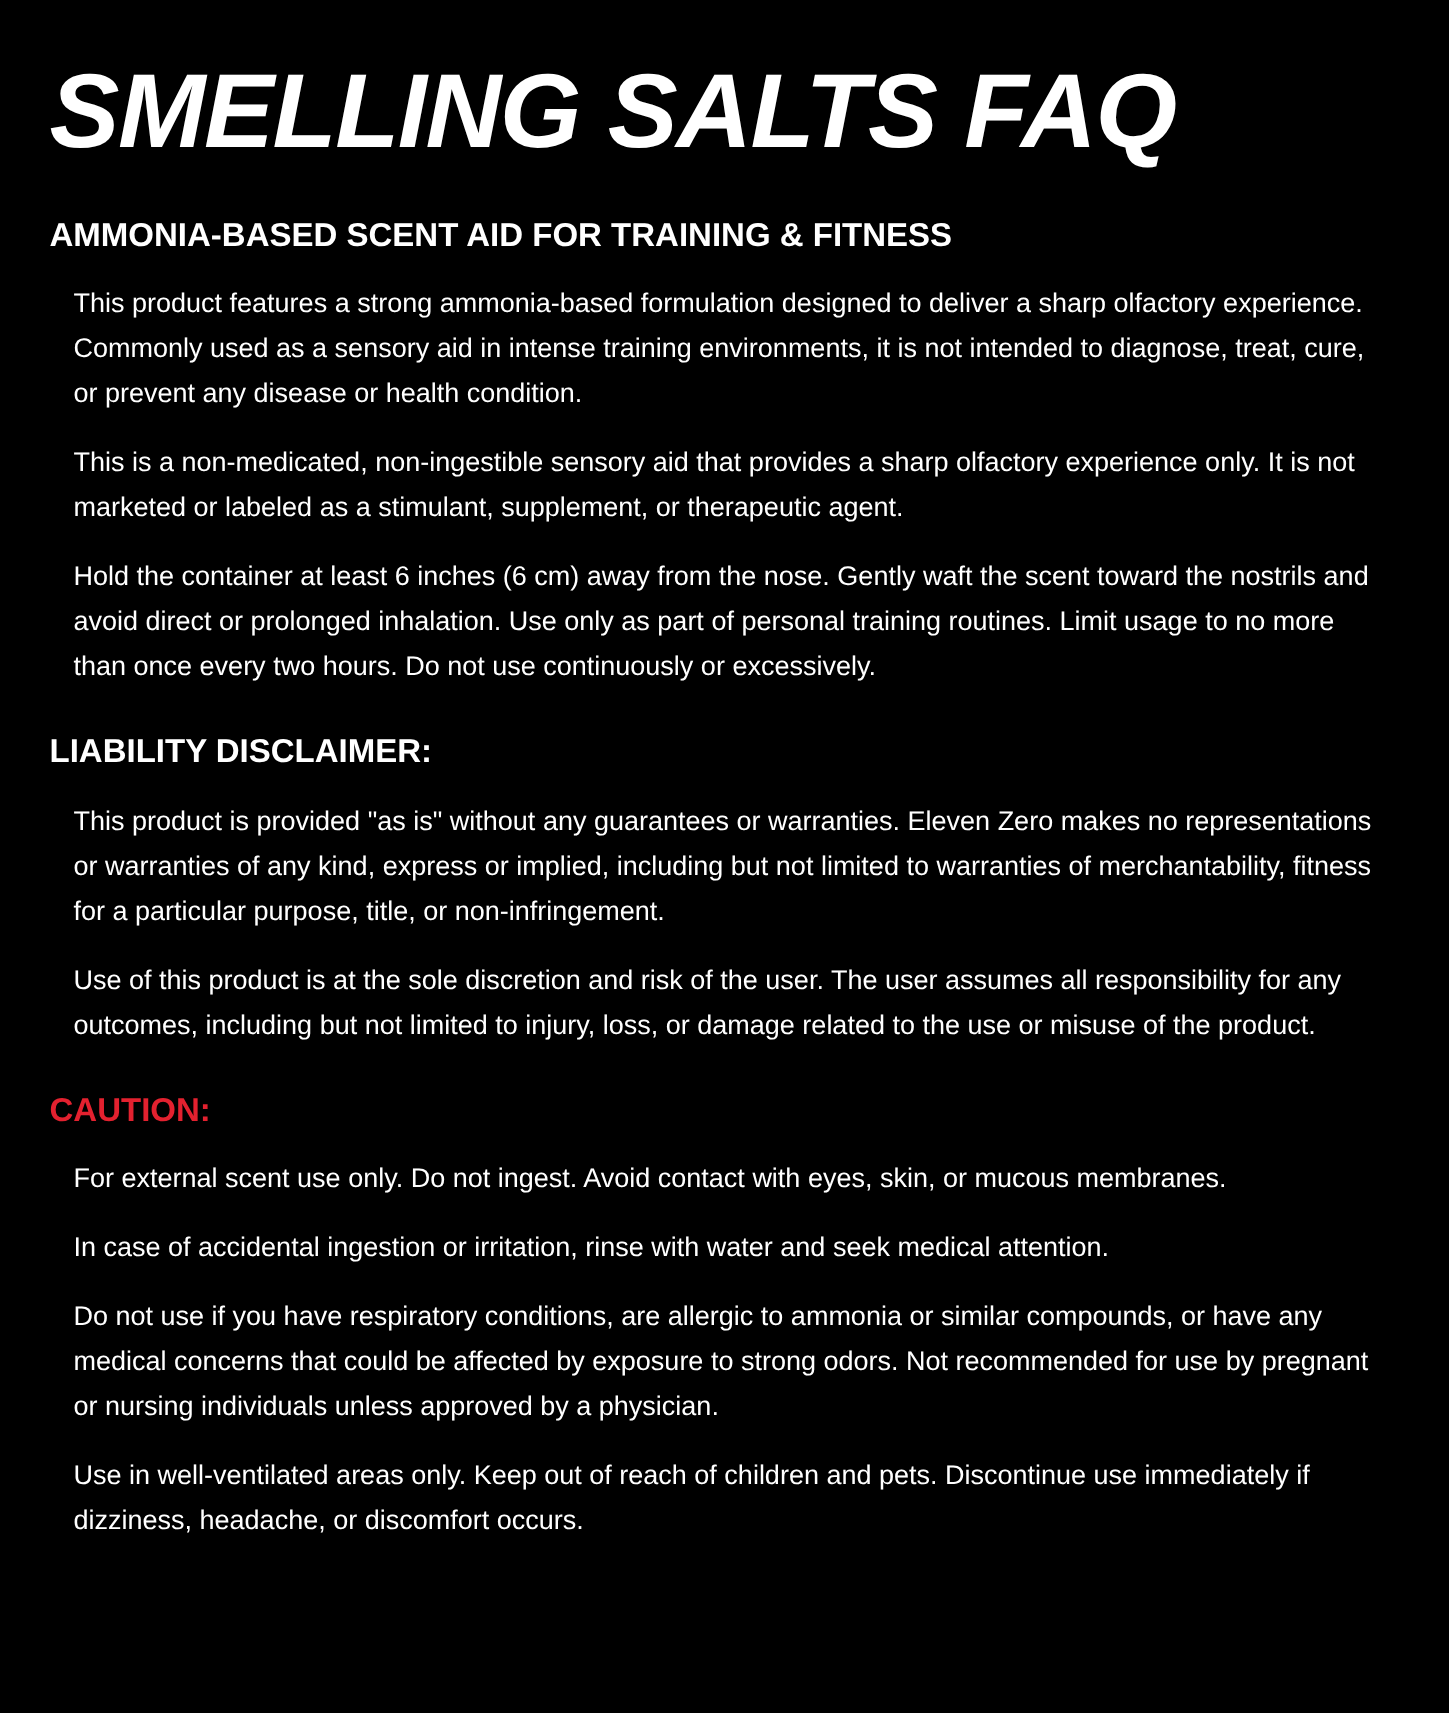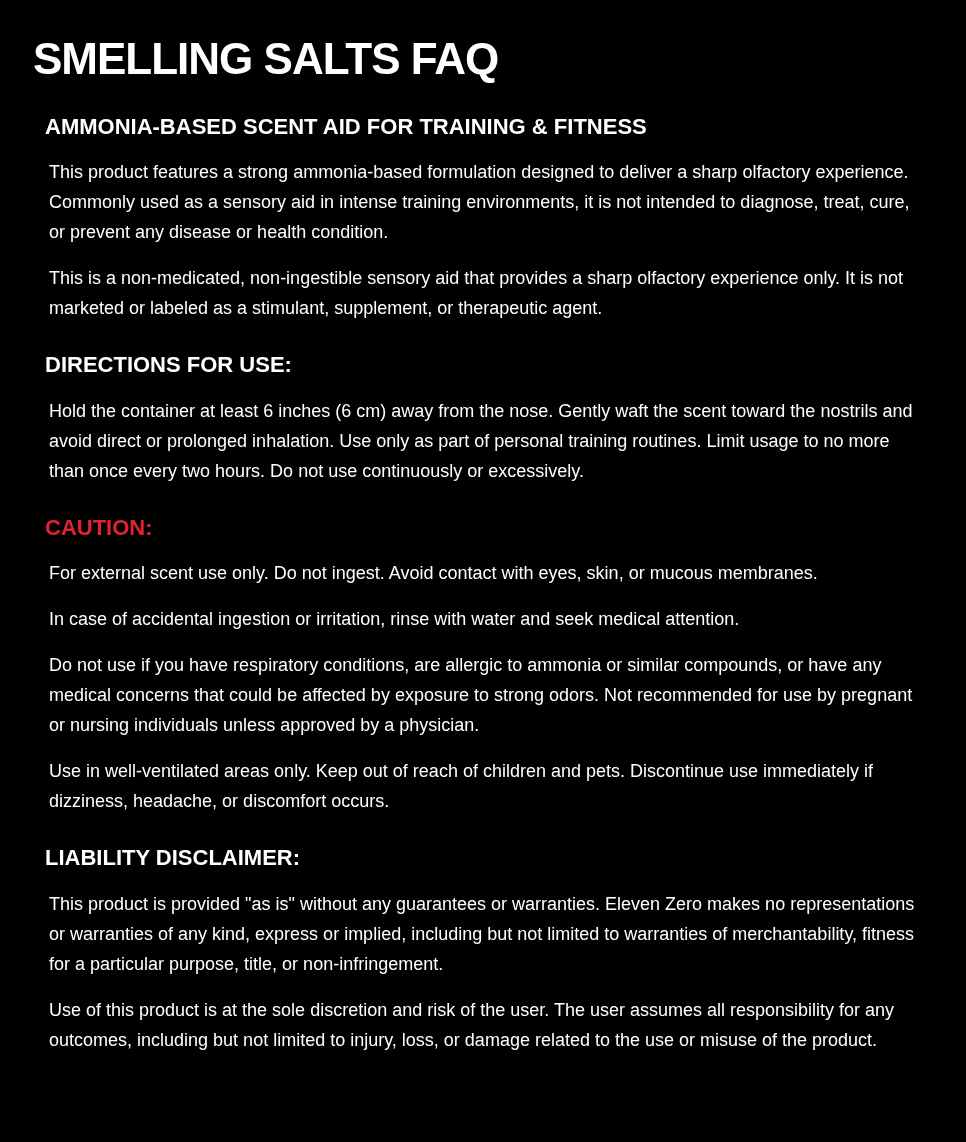--- a/index.html
+++ b/index.html
@@ -9,33 +9,34 @@
   }
   body {
     width: 966px;
     min-height: 1142px;
     box-sizing: border-box;
     font-family: "Liberation Sans", sans-serif;
     color: #ffffff;
     padding: 26px 32px 40px 33px;
   }
   .page-title {
-    font-size: 44px;
+    font-size: 70px;
     font-weight: 700;
     letter-spacing: -1px;
     line-height: 1.15;
     margin: 8px 0 24px 0;
     color: #ffffff;
+    font-style: italic;
   }
   .section-heading {
     font-size: 22px;
     font-weight: 700;
     letter-spacing: 0;
     line-height: 1.3;
-    margin: 28px 0 13px 12px;
+    margin: 28px 0 13px 0;
     color: #ffffff;
   }
   .section-heading.caution {
     color: #e3212f;
   }
   .body-text {
     font-size: 18px;
     line-height: 30px;
     font-weight: 400;
     margin: 16px;
@@ -65,31 +66,30 @@
   <h1 class="page-title">SMELLING SALTS FAQ</h1>
 
   <section>
     <h2 class="section-heading">AMMONIA-BASED SCENT AID FOR TRAINING &amp; FITNESS</h2>
     <p class="body-text">This product features a strong ammonia-based formulation designed to deliver a sharp olfactory experience. Commonly used as a sensory aid in intense training environments, it is not intended to diagnose, treat, cure, or prevent any disease or health condition.</p>
     <p class="body-text">This is a non-medicated, non-ingestible sensory aid that provides a sharp olfactory experience only. It is not marketed or labeled as a stimulant, supplement, or therapeutic agent.</p>
   </section>
 
 
   <section>
-    <h2 class="section-heading">DIRECTIONS FOR USE:</h2>
     <p class="body-text">Hold the container at least 6 inches (6 cm) away from the nose. Gently waft the scent toward the nostrils and avoid direct or prolonged inhalation. Use only as part of personal training routines. Limit usage to no more than once every two hours. Do not use continuously or excessively.</p>
+  </section>
+
+  <section>
+    <h2 class="section-heading">LIABILITY DISCLAIMER:</h2>
+    <p class="body-text">This product is provided "as is" without any guarantees or warranties. Eleven Zero makes no representations or warranties of any kind, express or implied, including but not limited to warranties of merchantability, fitness for a particular purpose, title, or non-infringement.</p>
+    <p class="body-text">Use of this product is at the sole discretion and risk of the user. The user assumes all responsibility for any outcomes, including but not limited to injury, loss, or damage related to the use or misuse of the product.</p>
   </section>
 
   <section>
     <h2 class="section-heading caution">CAUTION:</h2>
     <p class="body-text">For external scent use only. Do not ingest. Avoid contact with eyes, skin, or mucous membranes.</p>
     <p class="body-text">In case of accidental ingestion or irritation, rinse with water and seek medical attention.</p>
     <p class="body-text">Do not use if you have respiratory conditions, are allergic to ammonia or similar compounds, or have any medical concerns that could be affected by exposure to strong odors. Not recommended for use by pregnant or nursing individuals unless approved by a physician.</p>
     <p class="body-text">Use in well-ventilated areas only. Keep out of reach of children and pets. Discontinue use immediately if dizziness, headache, or discomfort occurs.</p>
   </section>
 
-  <section>
-    <h2 class="section-heading">LIABILITY DISCLAIMER:</h2>
-    <p class="body-text">This product is provided "as is" without any guarantees or warranties. Eleven Zero makes no representations or warranties of any kind, express or implied, including but not limited to warranties of merchantability, fitness for a particular purpose, title, or non-infringement.</p>
-    <p class="body-text">Use of this product is at the sole discretion and risk of the user. The user assumes all responsibility for any outcomes, including but not limited to injury, loss, or damage related to the use or misuse of the product.</p>
-  </section>
-
 </main>
 
 </body></html>

